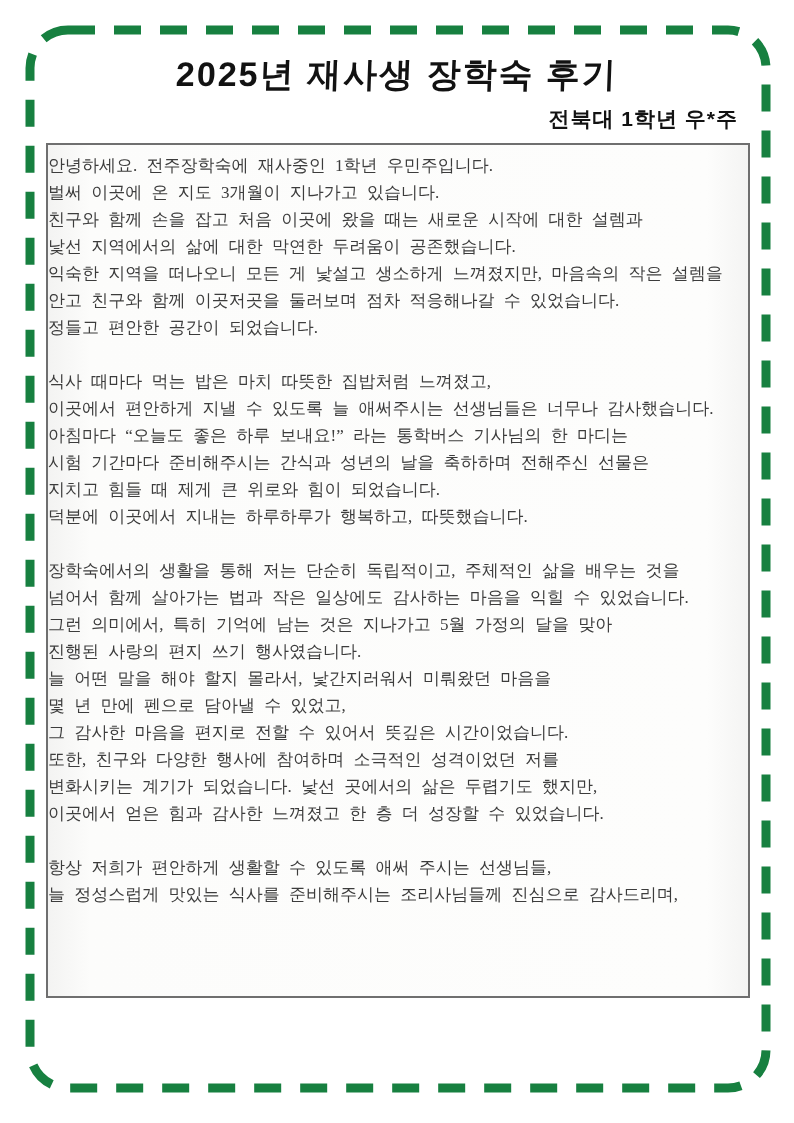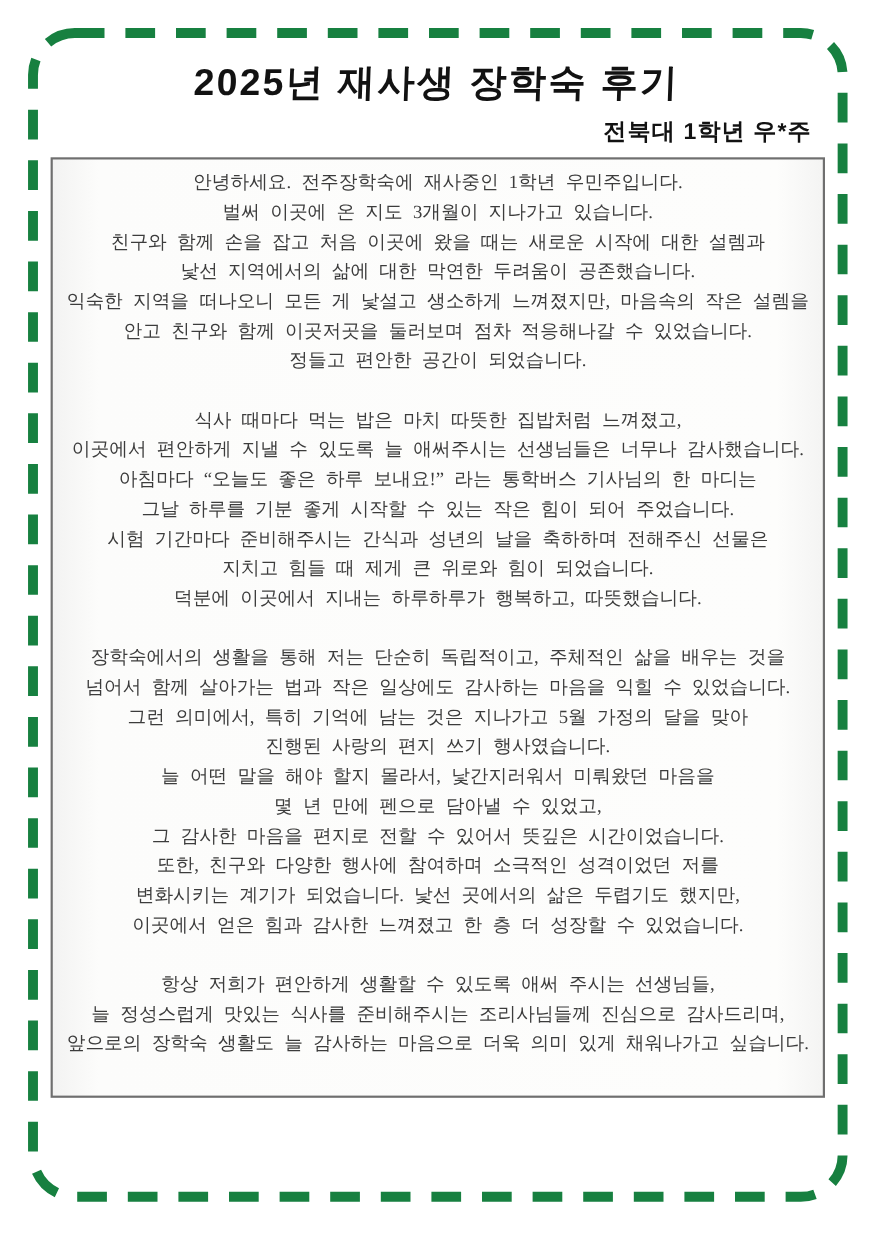--- a/index.html
+++ b/index.html
@@ -47,21 +47,20 @@
     background: linear-gradient(90deg, #f3f3f2 0%, #fcfcfb 6%, #fdfdfc 94%, #f4f4f3 100%);
     box-sizing: border-box;
     padding-top: 7px;
   }
   .para {
     margin: 0 0 27px 0;
   }
   .para:last-child { margin-bottom: 0; }
   .line {
     display: block;
-    text-align: center;
     font-family: "Liberation Serif", serif;
     font-size: 17px;
     line-height: 27px;
     color: #3c3c3c;
     word-spacing: 5px;
     white-space: nowrap;
   }
 </style>
 </head>
 <body>
@@ -85,21 +84,20 @@
       <span class="line">낯선 지역에서의 삶에 대한 막연한 두려움이 공존했습니다.</span>
       <span class="line">익숙한 지역을 떠나오니 모든 게 낯설고 생소하게 느껴졌지만, 마음속의 작은 설렘을</span>
       <span class="line">안고 친구와 함께 이곳저곳을 둘러보며 점차 적응해나갈 수 있었습니다.</span>
       <span class="line">정들고 편안한 공간이 되었습니다.</span>
     </p>
 
     <p class="para">
       <span class="line">식사 때마다 먹는 밥은 마치 따뜻한 집밥처럼 느껴졌고,</span>
       <span class="line">이곳에서 편안하게 지낼 수 있도록 늘 애써주시는 선생님들은 너무나 감사했습니다.</span>
       <span class="line">아침마다 “오늘도 좋은 하루 보내요!” 라는 통학버스 기사님의 한 마디는</span>
-      <span class="line">그날 하루를 기분 좋게 시작할 수 있는 작은 힘이 되어 주었습니다.</span>
       <span class="line">시험 기간마다 준비해주시는 간식과 성년의 날을 축하하며 전해주신 선물은</span>
       <span class="line">지치고 힘들 때 제게 큰 위로와 힘이 되었습니다.</span>
       <span class="line">덕분에 이곳에서 지내는 하루하루가 행복하고, 따뜻했습니다.</span>
     </p>
 
     <p class="para">
       <span class="line">장학숙에서의 생활을 통해 저는 단순히 독립적이고, 주체적인 삶을 배우는 것을</span>
       <span class="line">넘어서 함께 살아가는 법과 작은 일상에도 감사하는 마음을 익힐 수 있었습니다.</span>
       <span class="line">그런 의미에서, 특히 기억에 남는 것은 지나가고 5월 가정의 달을 맞아</span>
       <span class="line">진행된 사랑의 편지 쓰기 행사였습니다.</span>
@@ -107,17 +105,16 @@
       <span class="line">몇 년 만에 펜으로 담아낼 수 있었고,</span>
       <span class="line">그 감사한 마음을 편지로 전할 수 있어서 뜻깊은 시간이었습니다.</span>
       <span class="line">또한, 친구와 다양한 행사에 참여하며 소극적인 성격이었던 저를</span>
       <span class="line">변화시키는 계기가 되었습니다. 낯선 곳에서의 삶은 두렵기도 했지만,</span>
       <span class="line">이곳에서 얻은 힘과 감사한 느껴졌고 한 층 더 성장할 수 있었습니다.</span>
     </p>
 
     <p class="para">
       <span class="line">항상 저희가 편안하게 생활할 수 있도록 애써 주시는 선생님들,</span>
       <span class="line">늘 정성스럽게 맛있는 식사를 준비해주시는 조리사님들께 진심으로 감사드리며,</span>
-      <span class="line">앞으로의 장학숙 생활도 늘 감사하는 마음으로 더욱 의미 있게 채워나가고 싶습니다.</span>
     </p>
 
   </div>
 </div>
 
 </body></html>

